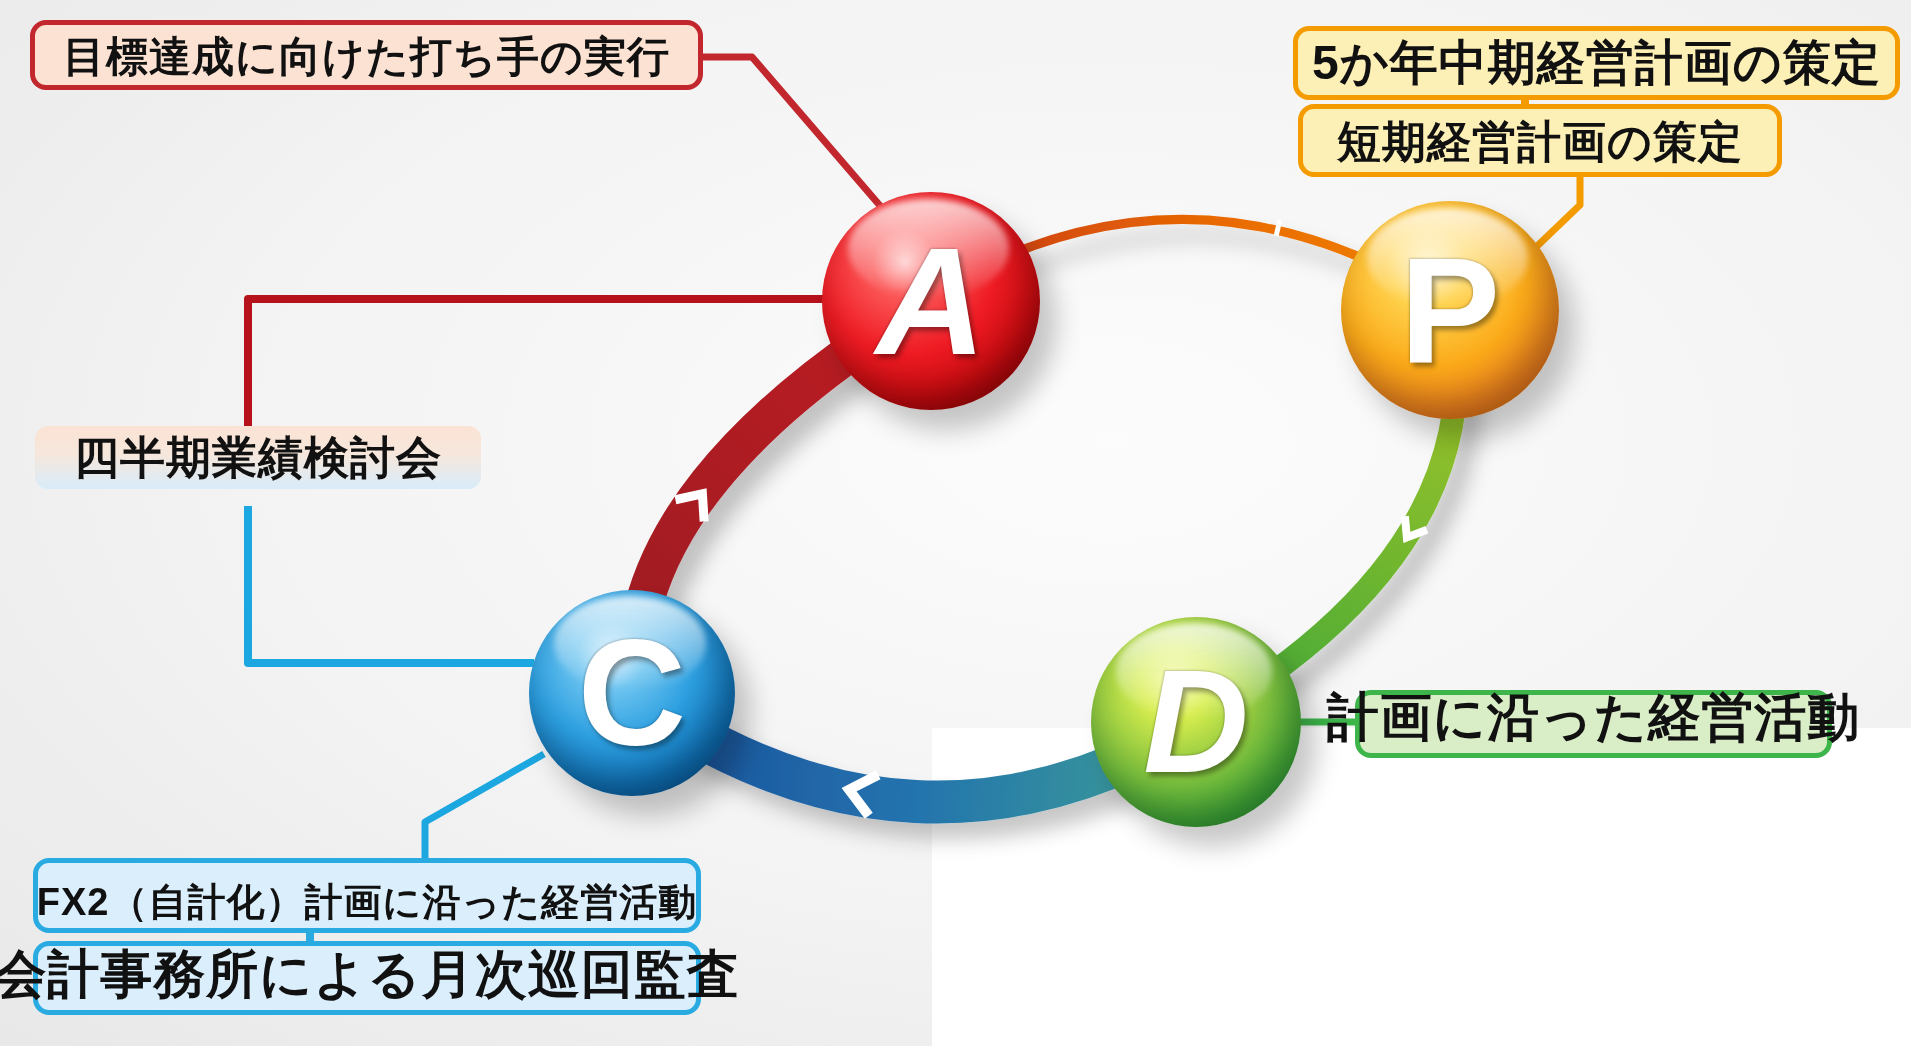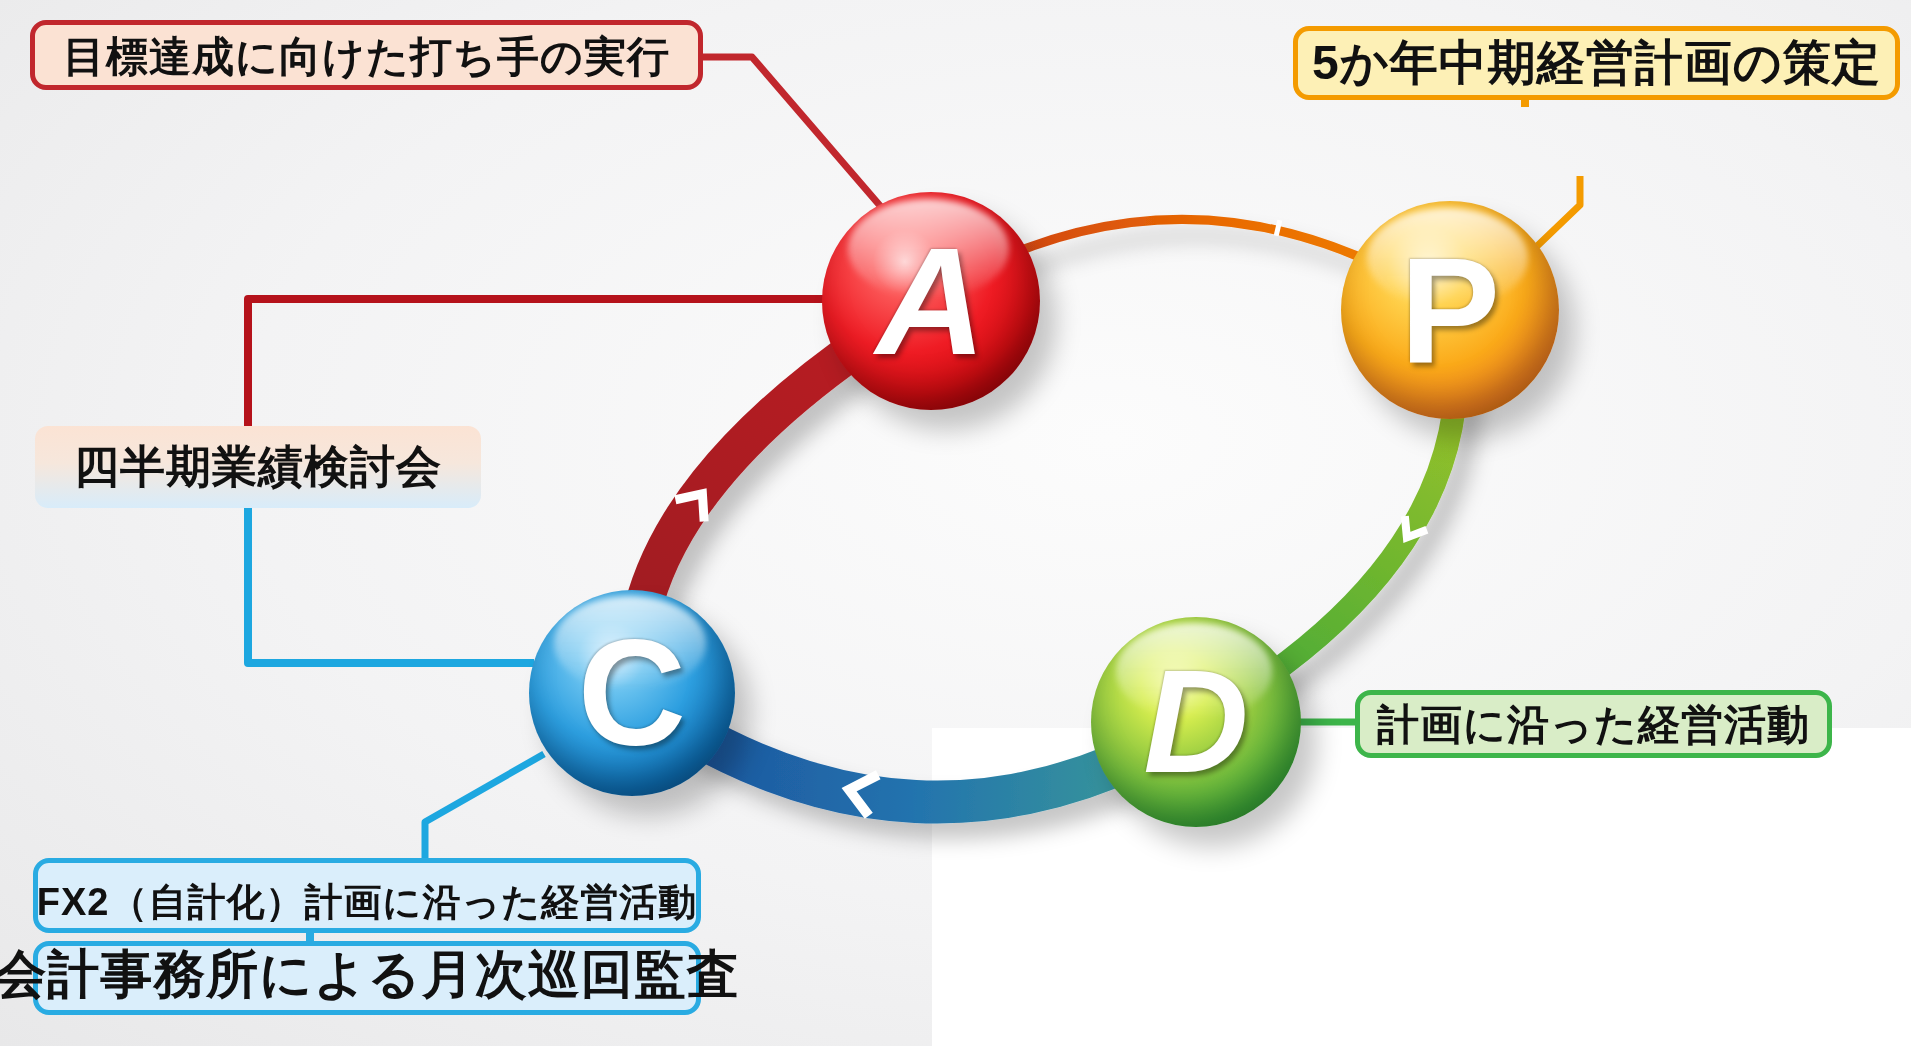--- a/index.html
+++ b/index.html
@@ -15,28 +15,28 @@
   .label-box{
     position:absolute;box-sizing:border-box;display:flex;align-items:flex-end;justify-content:center;
     font-weight:bold;color:#111;border-radius:16px;letter-spacing:1px;white-space:nowrap;
   }
   #act-box{left:30px;top:20px;width:673px;height:70px;font-size:42px;
     border:5px solid #c1272d;background:#fbe2d3;}
   #plan1-box{left:1293px;top:26px;width:607px;height:74px;font-size:48px;
     border:5px solid #f49b00;background:#fdf0b6;}
   #plan2-box{left:1298px;top:104px;width:484px;height:73px;font-size:44px;
     border:5px solid #f49b00;background:#fdf0b6;}
-  #do-box{left:1355px;top:690px;width:477px;height:68px;font-size:42px;
+  #do-box{left:1355px;top:690px;width:477px;height:68px;font-size:52px;
     border:5px solid #3db54a;background:#d9edc7;}
   #fx2-box{left:33px;top:858px;width:668px;height:75px;font-size:38px;
     border:5px solid #29abe2;background:#daeefb;}
   #audit-box{left:33px;top:941px;width:668px;height:74px;font-size:52px;
     border:5px solid #29abe2;background:#daeefb;}
   
-  #check-box{left:35px;top:426px;width:446px;height:82px;border-radius:18px;
+  #check-box{left:35px;top:426px;width:446px;height:63px;border-radius:18px;
     background:linear-gradient(180deg,#c1272d 0%,#b5303a 40%,#2f9fd8 75%,#29abe2 100%);}
   #check-box .inner{width:100%;height:100%;border-radius:13px;display:flex;align-items:center;justify-content:center;
     background:linear-gradient(180deg,#fbe3d4 0%,#f6e7dc 45%,#d8ecfa 100%);
     font-size:45px;font-weight:bold;color:#111;letter-spacing:1px;white-space:nowrap;}
 
   
   .ball{position:absolute;border-radius:50%;display:flex;align-items:center;justify-content:center;
     box-shadow: inset -10px -18px 34px rgba(0,0,0,0.30), 16px 20px 26px rgba(0,0,0,0.22);}
   .ball::before{content:"";position:absolute;left:12%;top:3%;width:74%;height:46%;border-radius:50%;
     background:linear-gradient(rgba(255,255,255,0.78), rgba(255,255,255,0));filter:blur(3px);}
@@ -131,20 +131,23 @@
   <div class="ball" id="ball-d">
     <span class="letter">D</span>
   </div>
 
   <div class="label-box" id="act-box">
     <span>目標達成に向けた打ち手の実行</span>
   </div>
   <div class="label-box" id="plan1-box">
     <span>5か年中期経営計画の策定</span>
   </div>
+  <div class="label-box" id="plan2-box">
+    <span>短期経営計画の策定</span>
+  </div>
   <div id="check-box" class="label-box">
     <div class="inner">
       <span>四半期業績検討会</span>
     </div>
   </div>
   <div class="label-box" id="do-box">
     <span>計画に沿った経営活動</span>
   </div>
   <div class="label-box" id="fx2-box">
     <span>FX2（自計化）計画に沿った経営活動</span>

